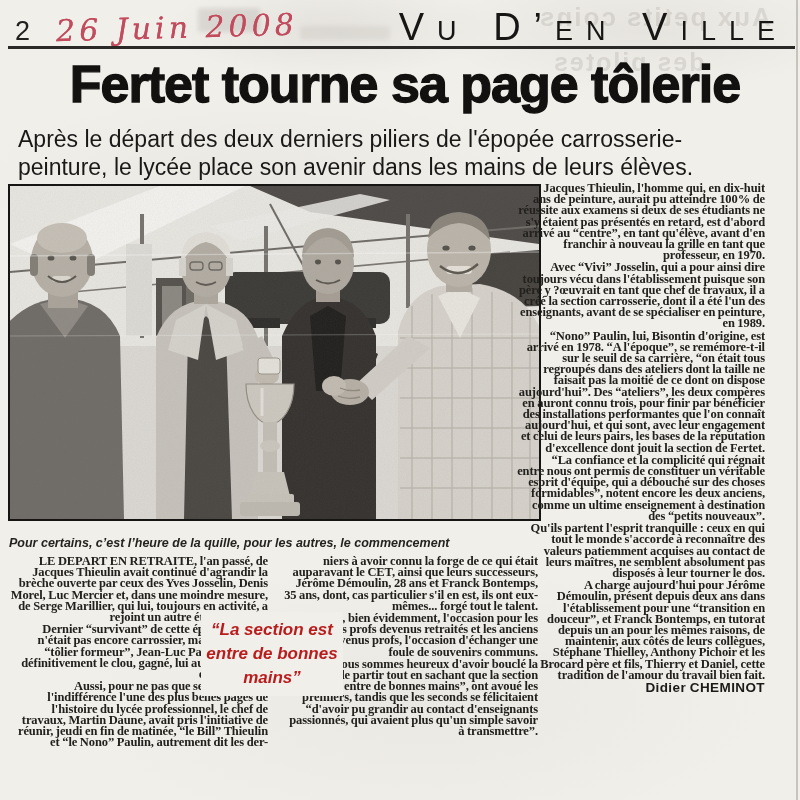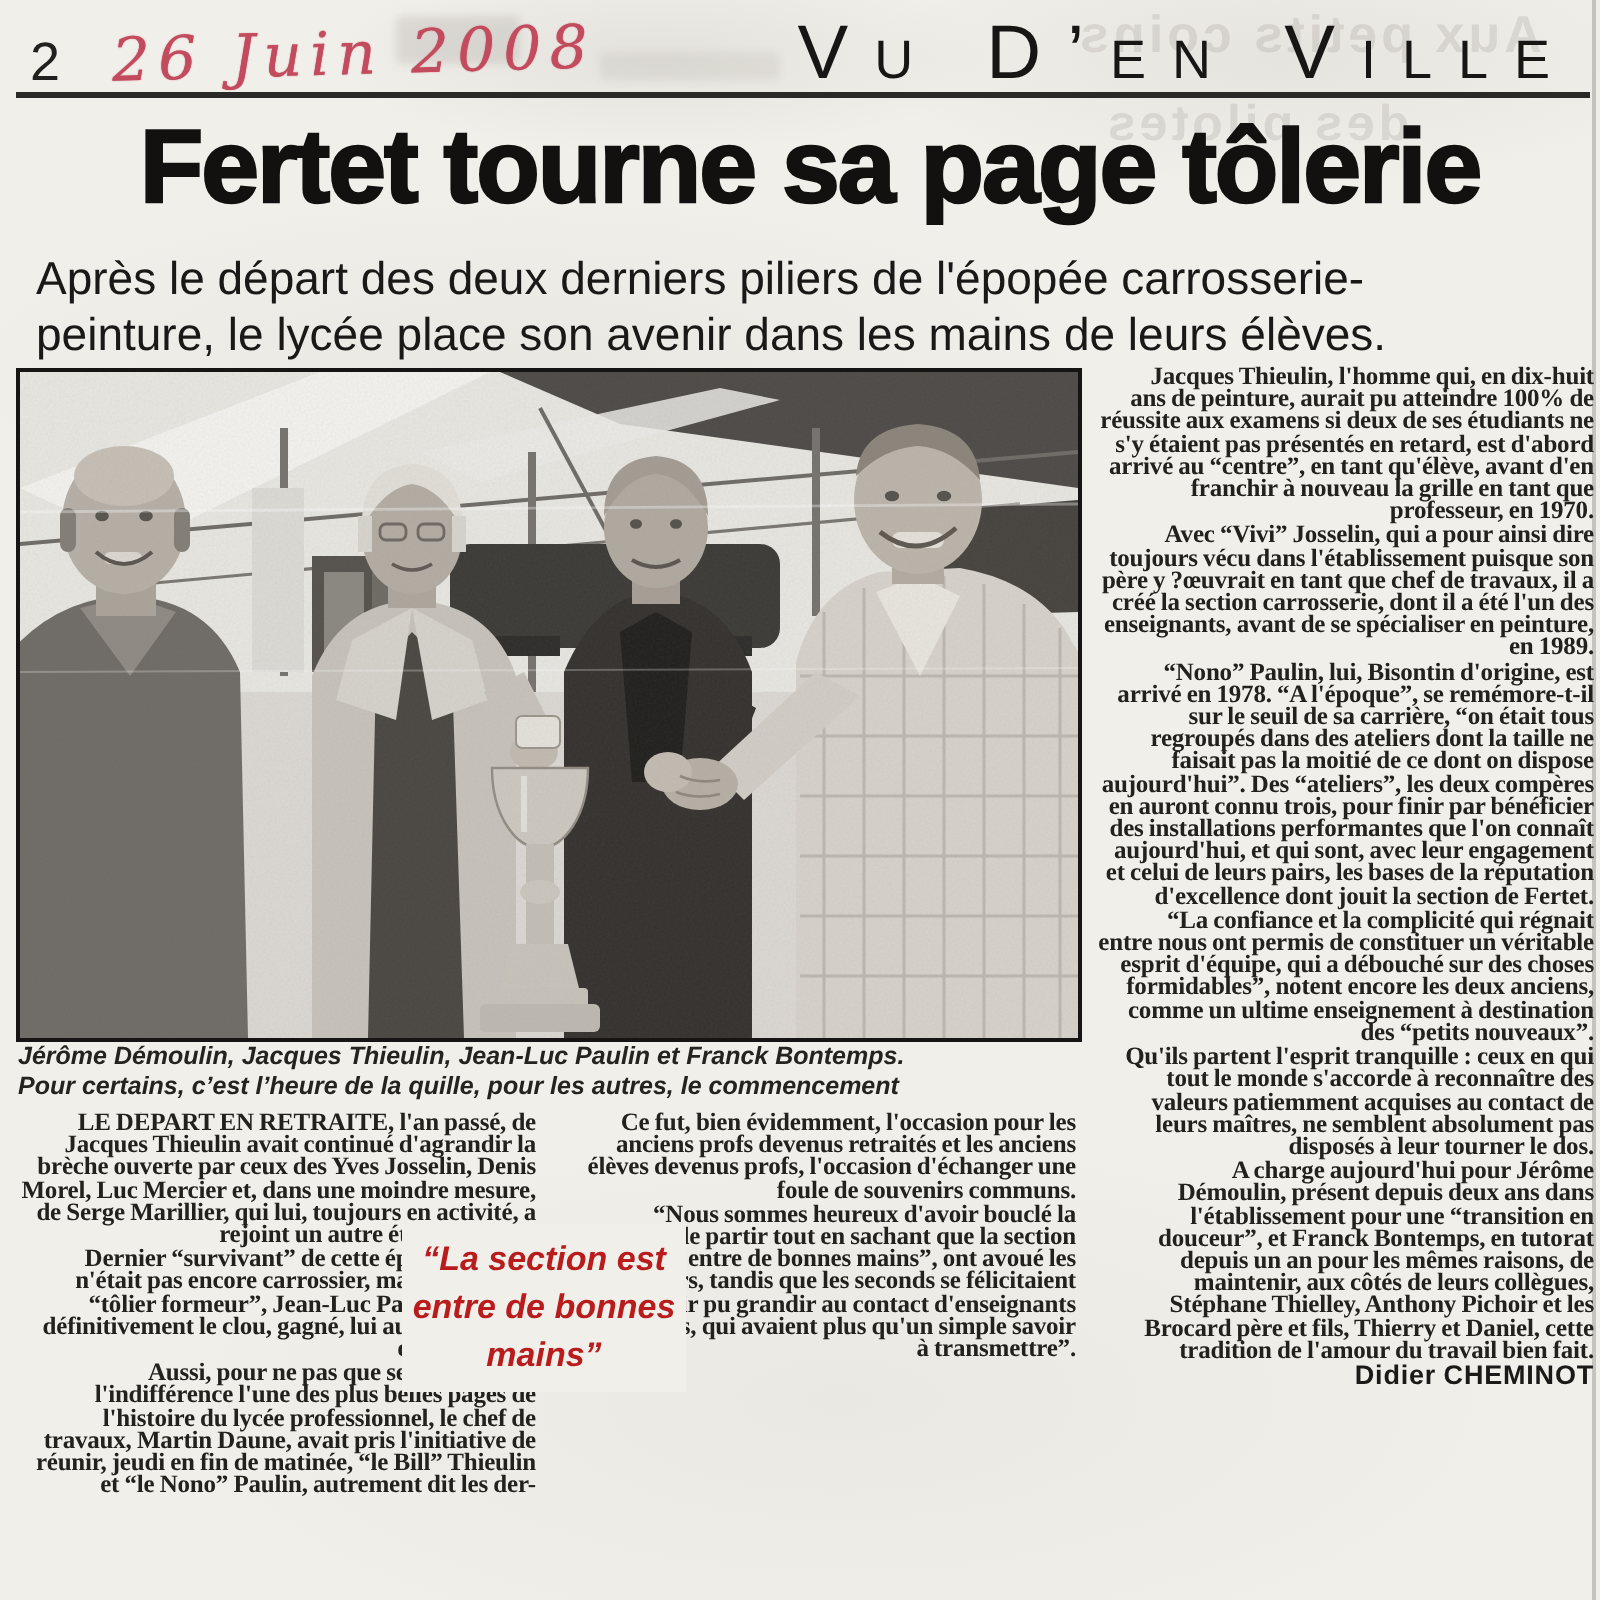--- a/index.html
+++ b/index.html
@@ -49,21 +49,21 @@
     font-family:"Liberation Sans",sans-serif;font-weight:bold;font-style:italic;
     font-size:12.5px;line-height:14.5px;color:#25231f;}
 
   
   .bodytext{font-size:12.5px;line-height:11.2px;font-weight:700;text-align:justify;
     letter-spacing:-0.1px;word-spacing:-0.4px;color:#23211d;}
   .bodytext p{margin:0 0 1px 0;text-indent:11px;text-align:right;}
   .bodytext p.noindent{text-indent:0;}
   .col-a{position:absolute;left:8px;top:556px;width:260px;height:244px;overflow:hidden;z-index:1;}
   .col-b{position:absolute;left:281px;top:556px;width:257px;height:244px;overflow:hidden;z-index:1;}
-  .col-c{position:absolute;left:548px;top:183px;width:249px;height:617px;overflow:hidden;z-index:1;}
+  .col-c{position:absolute;left:516px;top:183px;width:249px;height:617px;overflow:hidden;z-index:1;}
   .lead-in{font-weight:800;}
 
   .pull-quote{position:absolute;left:201px;top:612px;width:138px;padding:6px 2px;z-index:3;
     background:#f1efea;text-align:center;
     font-family:"Liberation Sans",sans-serif;font-weight:bold;font-style:italic;
     font-size:17px;line-height:24px;color:#b91c1c;}
 
   .byline{margin-top:18px;text-align:right;text-indent:0;
     font-family:"Liberation Sans",sans-serif;font-weight:bold;font-size:13.5px;
     letter-spacing:.4px;color:#1b1a18;}
@@ -207,31 +207,32 @@
         <line x1="252" y1="202" x2="252" y2="230" stroke="#e3e0da" stroke-width="3"></line>
       </g>
 
       <line x1="0" y1="70" x2="529" y2="66" stroke="#ffffff" stroke-width="1.4" opacity=".35"></line>
       <line x1="0" y1="150" x2="529" y2="148" stroke="#ffffff" stroke-width="1" opacity=".25"></line>
       <rect width="529" height="333" filter="url(#grain)" opacity="0.22"></rect>
     </svg>
   </div>
 
   <p class="caption">
-    <span>Jérôme Démoulin, Jacques Thieulin, Jean-Luc Paulin et Franck Bontemps.</span><br>
+    <br>
     <span>Pour certains, c’est l’heure de la quille, pour les autres, le commencement</span>
   </p>
 
   <div class="col-a bodytext">
     <p><span class="lead-in">LE DÉPART EN RETRAITE,</span><span> l'an passé, de Jacques Thieulin avait continué d'agrandir la brèche ouverte par ceux des Yves Josselin, Denis Morel, Luc Mercier et, dans une moindre mesure, de Serge Marillier, qui lui, toujours en activité, a rejoint un autre établissement.</span></p>
     <p>Dernier “survivant” de cette époque où l'on n'était pas encore carrossier, mais bel et bien “tôlier formeur”, Jean-Luc Paulin, enfonce définitivement le clou, gagné, lui aussi, par l'âge de la retraite.</p>
     <p>Aussi, pour ne pas que se tourne dans l'indifférence l'une des plus belles pages de l'histoire du lycée professionnel, le chef de travaux, Martin Daune, avait pris l'initiative de réunir, jeudi en fin de matinée, “le Bill” Thieulin et “le Nono” Paulin, autrement dit les der-</p>
   </div>
 
   <div class="col-b bodytext">
+    <p class="noindent">niers à avoir connu la forge de ce qui était auparavant le CET, ainsi que leurs successeurs, Jérôme Démoulin, 28 ans et Franck Bontemps, 35 ans, dont, cas particulier s'il en est, ils ont eux-mêmes... forgé tout le talent.</p>
     <p>Ce fut, bien évidemment, l'occasion pour les anciens profs devenus retraités et les anciens élèves devenus profs, l'occasion d'échanger une foule de souvenirs communs.</p>
     <p>“Nous sommes heureux d'avoir bouclé la boucle et de partir tout en sachant que la section est entre de bonnes mains”, ont avoué les premiers, tandis que les seconds se félicitaient “d'avoir pu grandir au contact d'enseignants passionnés, qui avaient plus qu'un simple savoir à transmettre”.</p>
   </div>
 
   <div class="pull-quote">“La section est entre de bonnes mains”</div>
 
   <div class="col-c bodytext">
     <p>Jacques Thieulin, l'homme qui, en dix-huit ans de peinture, aurait pu atteindre 100% de réussite aux examens si deux de ses étudiants ne s'y étaient pas présentés en retard, est d'abord arrivé au “centre”, en tant qu'élève, avant d'en franchir à nouveau la grille en tant que professeur, en 1970.</p>
     <p>Avec “Vivi” Josselin, qui a pour ainsi dire toujours vécu dans l'établissement puisque son père y ?œuvrait en tant que chef de travaux, il a créé la section carrosserie, dont il a été l'un des enseignants, avant de se spécialiser en peinture, en 1989.</p>
     <p>“Nono” Paulin, lui, Bisontin d'origine, est arrivé en 1978. “A l'époque”, se remémore-t-il sur le seuil de sa carrière, “on était tous regroupés dans des ateliers dont la taille ne faisait pas la moitié de ce dont on dispose aujourd'hui”. Des “ateliers”, les deux compères en auront connu trois, pour finir par bénéficier des installations performantes que l'on connaît aujourd'hui, et qui sont, avec leur engagement et celui de leurs pairs, les bases de la réputation d'excellence dont jouit la section de Fertet.</p>

